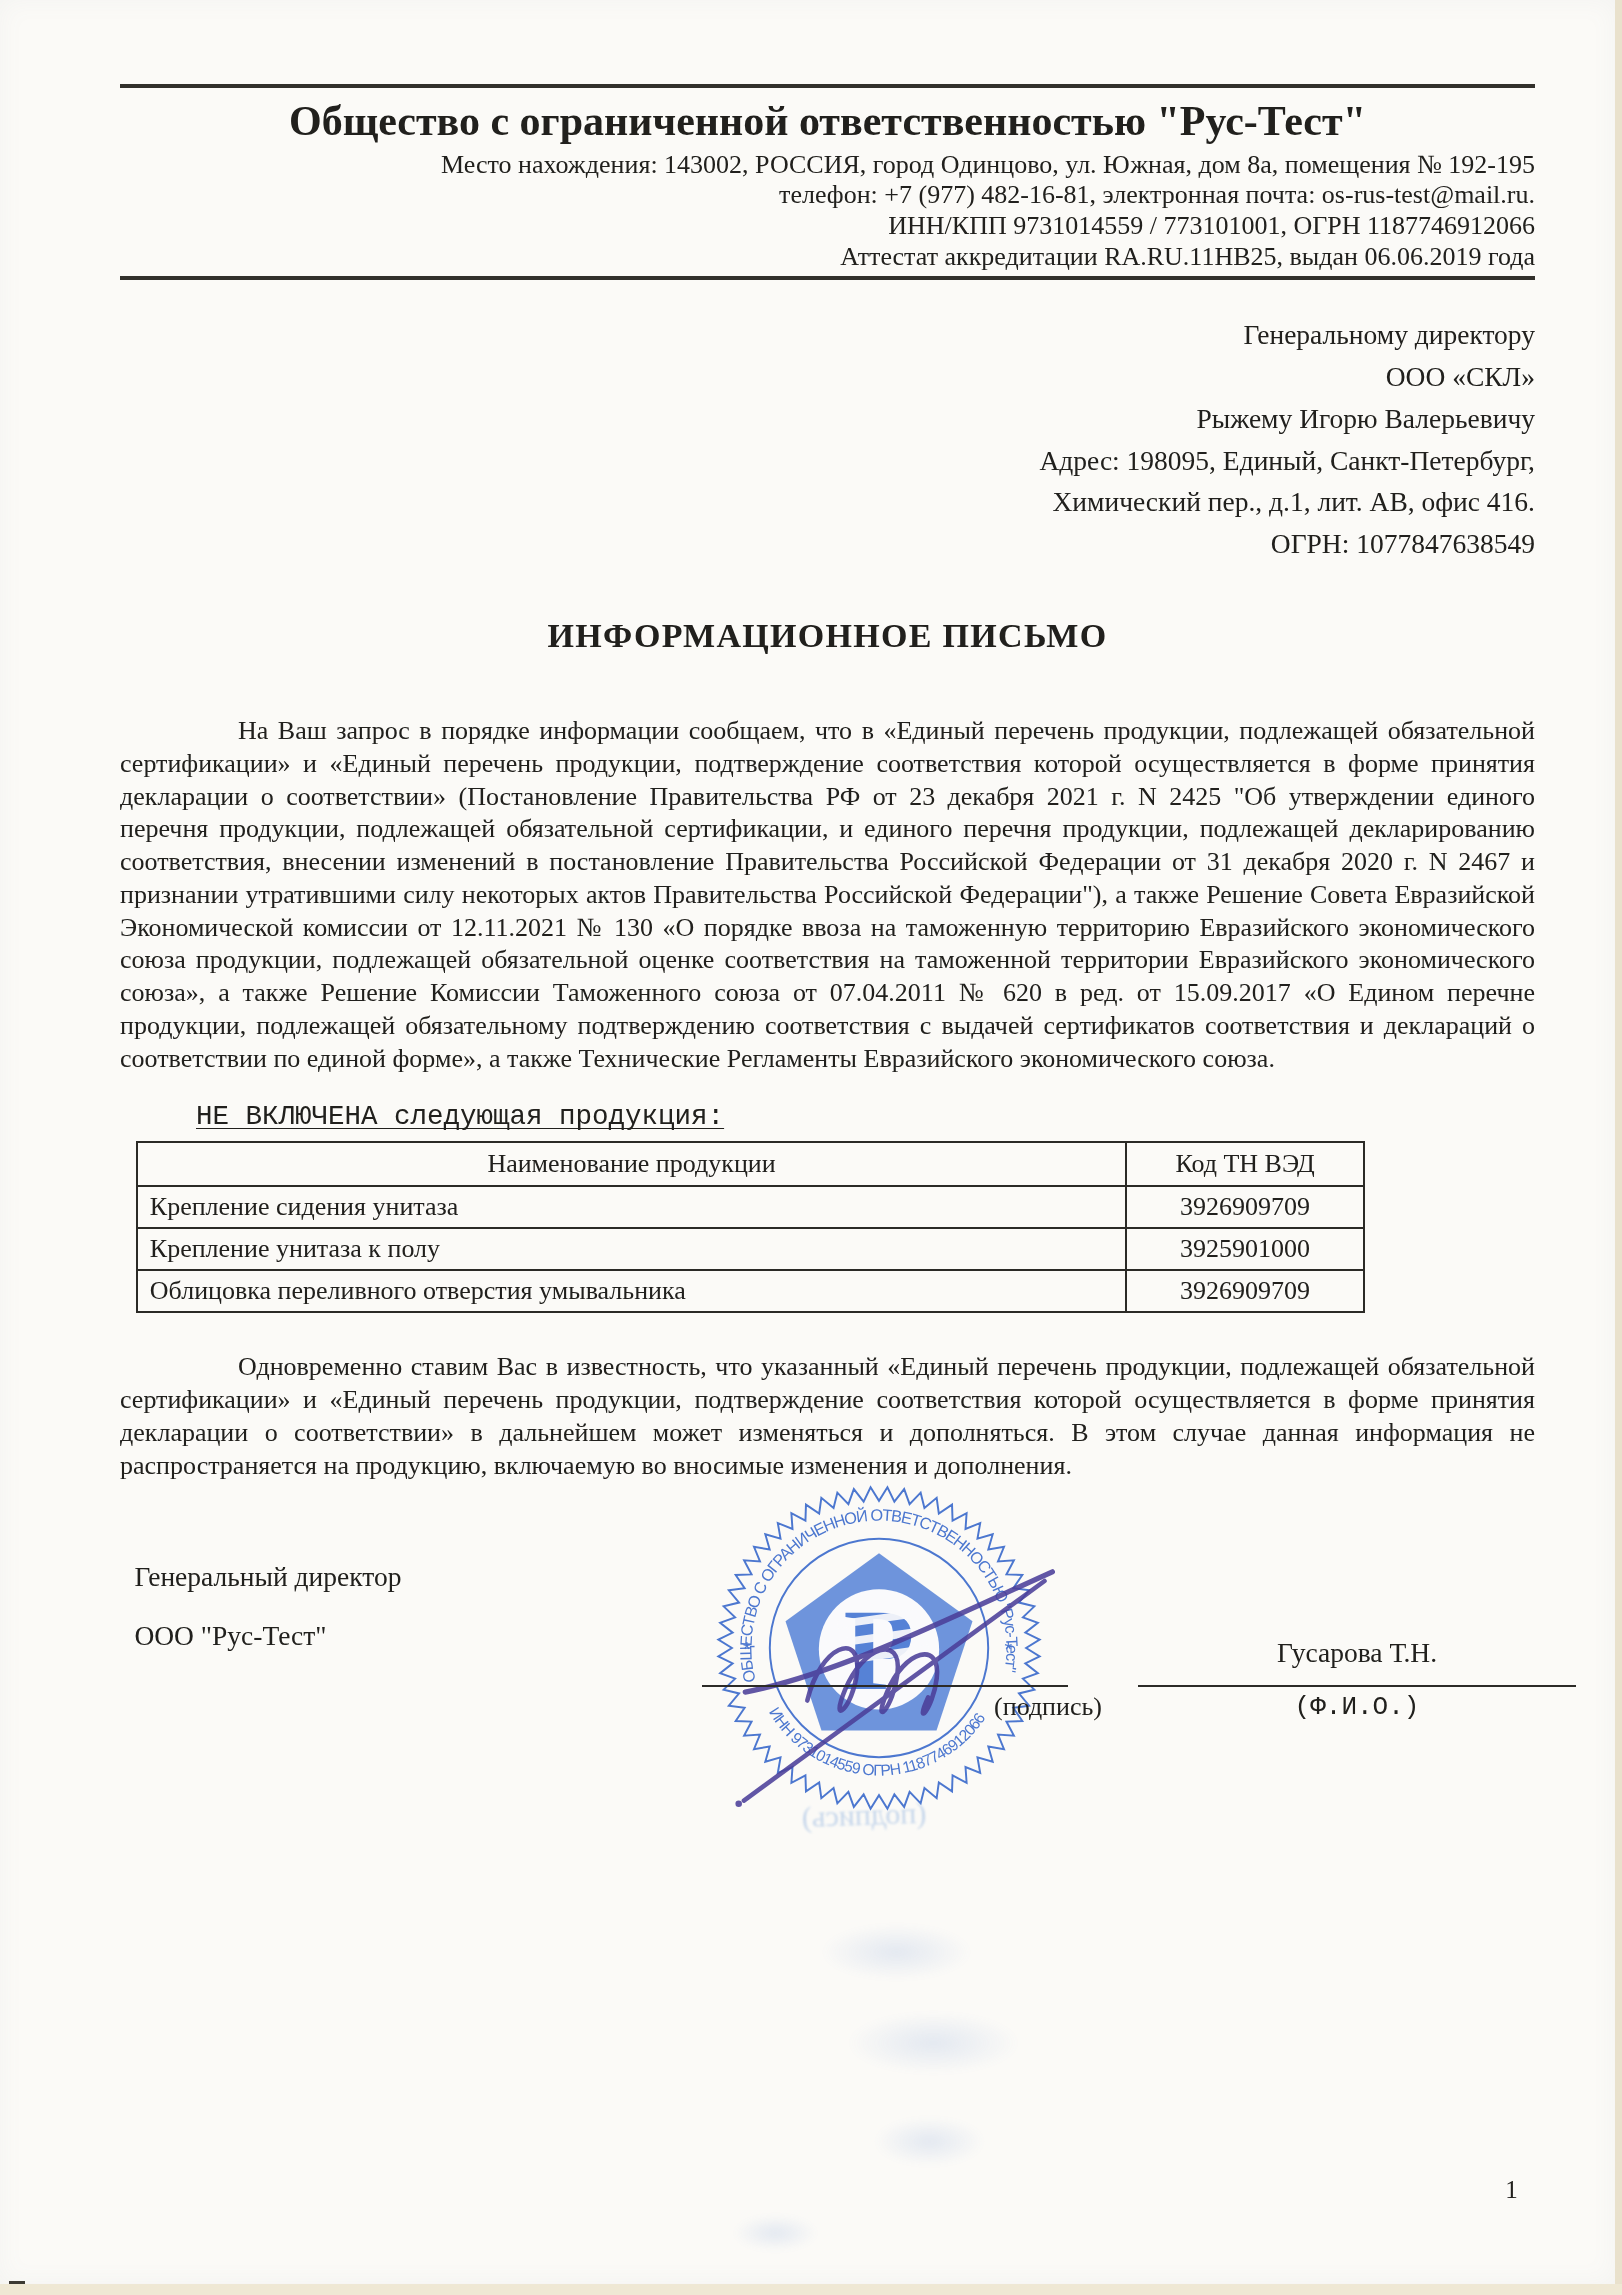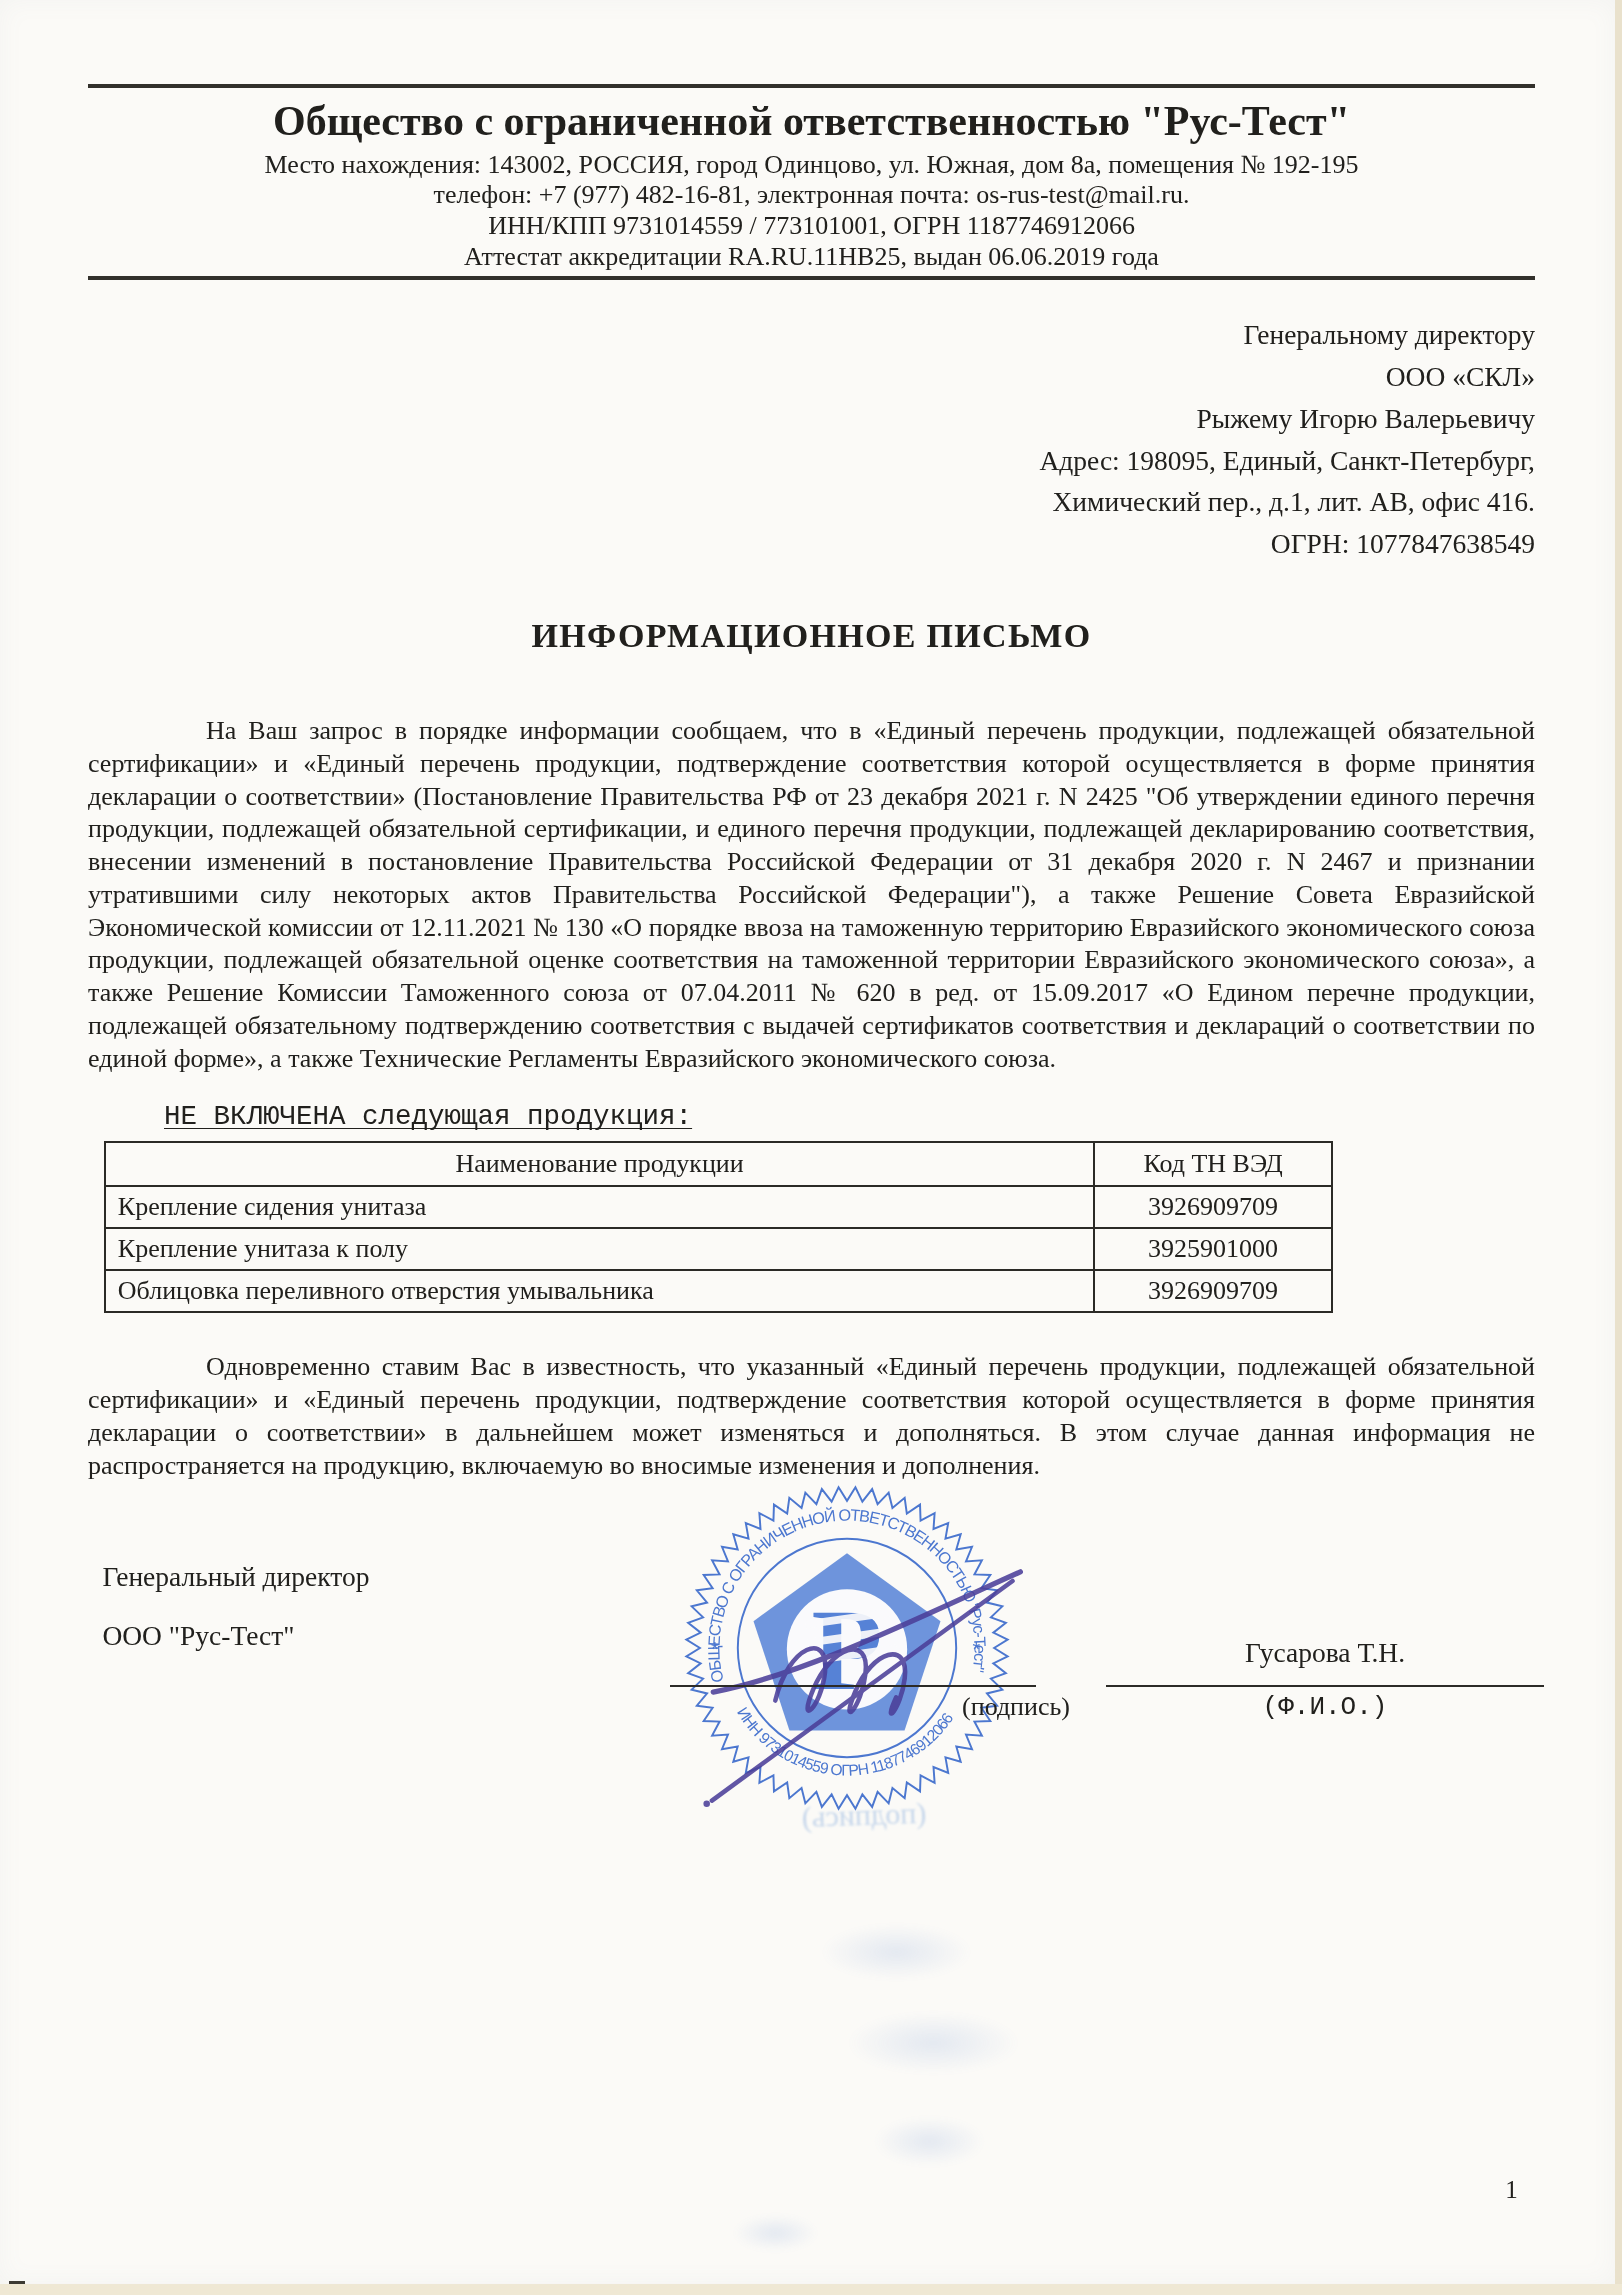--- a/index.html
+++ b/index.html
@@ -7,28 +7,28 @@
     width:1623px;height:2295px;position:relative;overflow:hidden;
     background:#e9e1cc;
     font-family:"Liberation Serif","DejaVu Serif",serif;
     color:#21201d;
   }
   .sheet{
     position:absolute;left:0;top:0;width:1615px;height:2284px;
     background:#fbfaf7;
     box-shadow:inset 0 0 26px rgba(120,130,150,0.06);
   }
-  .content{position:absolute;left:0;top:0;width:1615px;box-sizing:border-box;padding:0 80px 0 88px;}
+  .content{position:absolute;left:0;top:0;width:1615px;box-sizing:border-box;padding:0 80px 0 120px;}
   .rule{height:3.9px;background:#32302b;}
   .rule-top{margin-top:84px;}
   .rule-bottom{margin-top:3.9px;}
   .letterhead{text-align:center;}
   .company-title{font-size:42px;font-weight:bold;margin-top:10.5px;line-height:1.1;}
   .lh-line{font-size:26px;line-height:1.18;}
-  .lh-block{margin-top:5.2px;}
+  .lh-block{margin-top:5.2px;text-align:right;}
   .outgoing{font-size:27.5px;margin-top:7.9px;}
   .recipient{margin-top:34px;text-align:right;font-size:27.5px;line-height:1.52;}
   .doc-title{margin-top:52px;text-align:center;font-size:34px;font-weight:bold;letter-spacing:1.3px;}
   .para{font-size:26px;line-height:1.26;text-align:justify;text-indent:118px;}
   .p1{margin-top:60px;}
   .p2{margin-top:38px;}
   .table-intro{margin-top:26px;margin-left:76px;font-size:27.5px;
     text-decoration:underline;text-decoration-thickness:1.3px;text-underline-offset:3.9px;
     -webkit-text-decoration-skip:none;text-decoration-skip-ink:none;font-family:Liberation Mono, monospace;}
   table.products{

